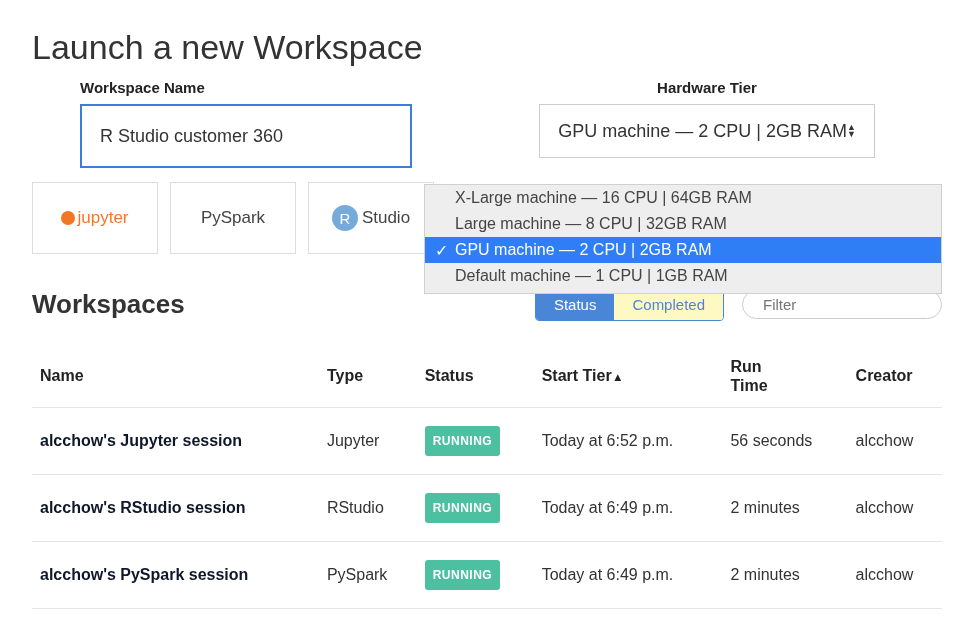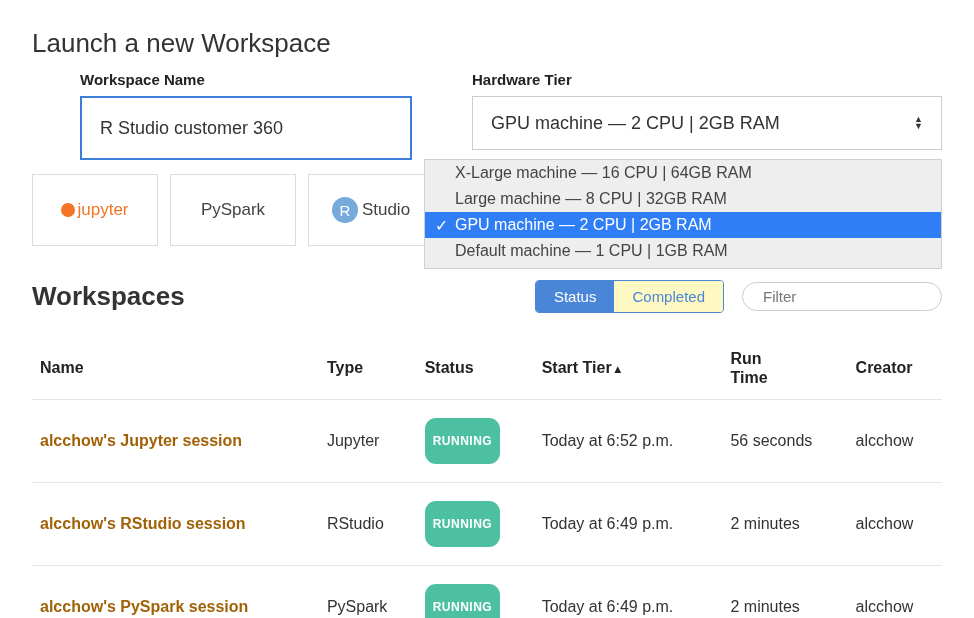--- a/index.html
+++ b/index.html
@@ -4,33 +4,33 @@
   <style>
     * { box-sizing: border-box; margin: 0; padding: 0; }
     body {
       font-family: -apple-system, BlinkMacSystemFont, "Segoe UI", Helvetica, Arial, sans-serif;
       color: #333;
       background: #fff;
       padding: 28px 32px;
       width: 974px;
     }
     .page-title {
-      font-size: 26px;
+      font-size: 34px;
       font-weight: 400;
       color: #333;
       margin-bottom: 12px;
     }
     .form-row {
       display: flex;
       gap: 12px;
       margin-bottom: 14px;
     }
     .form-col { display: flex; flex-direction: column; padding-left: 48px; }
     .col-name { flex: 0 0 380px; }
-    .col-tier { flex: 1; position: relative; }
+    .col-tier { flex: 1; position: relative; align-items: center; }
     .field-label {
       font-size: 15px;
       font-weight: 600;
       color: #222;
       margin-bottom: 8px;
     }
     .text-input {
       height: 64px;
       border: 2px solid #3b7dd8;
       padding: 0 18px;
@@ -52,21 +52,21 @@
     }
     .select-arrows {
       display: flex;
       flex-direction: column;
       font-size: 9px;
       line-height: 7px;
       color: #333;
     }
     .dropdown {
       position: absolute;
-      top: 88px;
+      top: 105px;
       left: 0;
       right: 0;
       background: #eee;
       border: 1px solid #d0d0d0;
       z-index: 10;
       padding-bottom: 4px;
     }
     .dropdown-option {
       padding: 4px 12px 4px 30px;
       font-size: 16px;
@@ -149,29 +149,29 @@
       color: #222;
       padding: 12px 8px;
       border-bottom: 1px solid #e5e5e5;
     }
     .table td {
       padding: 18px 8px;
       font-size: 16px;
       color: #333;
       border-bottom: 1px solid #e5e5e5;
     }
-    .link { color: #a16207; font-weight: 600; cursor: pointer; }
+    .link { color: #0f172a; font-weight: 600; cursor: pointer; }
     .status-badge {
       display: inline-block;
       background: #4cc0a0;
       color: #fff;
       font-size: 12px;
       font-weight: 700;
-      padding: 16px 8px;
-      border-radius: 11px;
+      padding: 8px 8px;
+      border-radius: 3px;
       letter-spacing: 0.5px;
     }
     .sort-indicator { font-size: 12px; margin-left: 3px; }
     .th-run-time { line-height: 1.2; }
   </style>
 </head>
 <body>
 
 <h1 class="page-title">Launch a new Workspace</h1>
 

